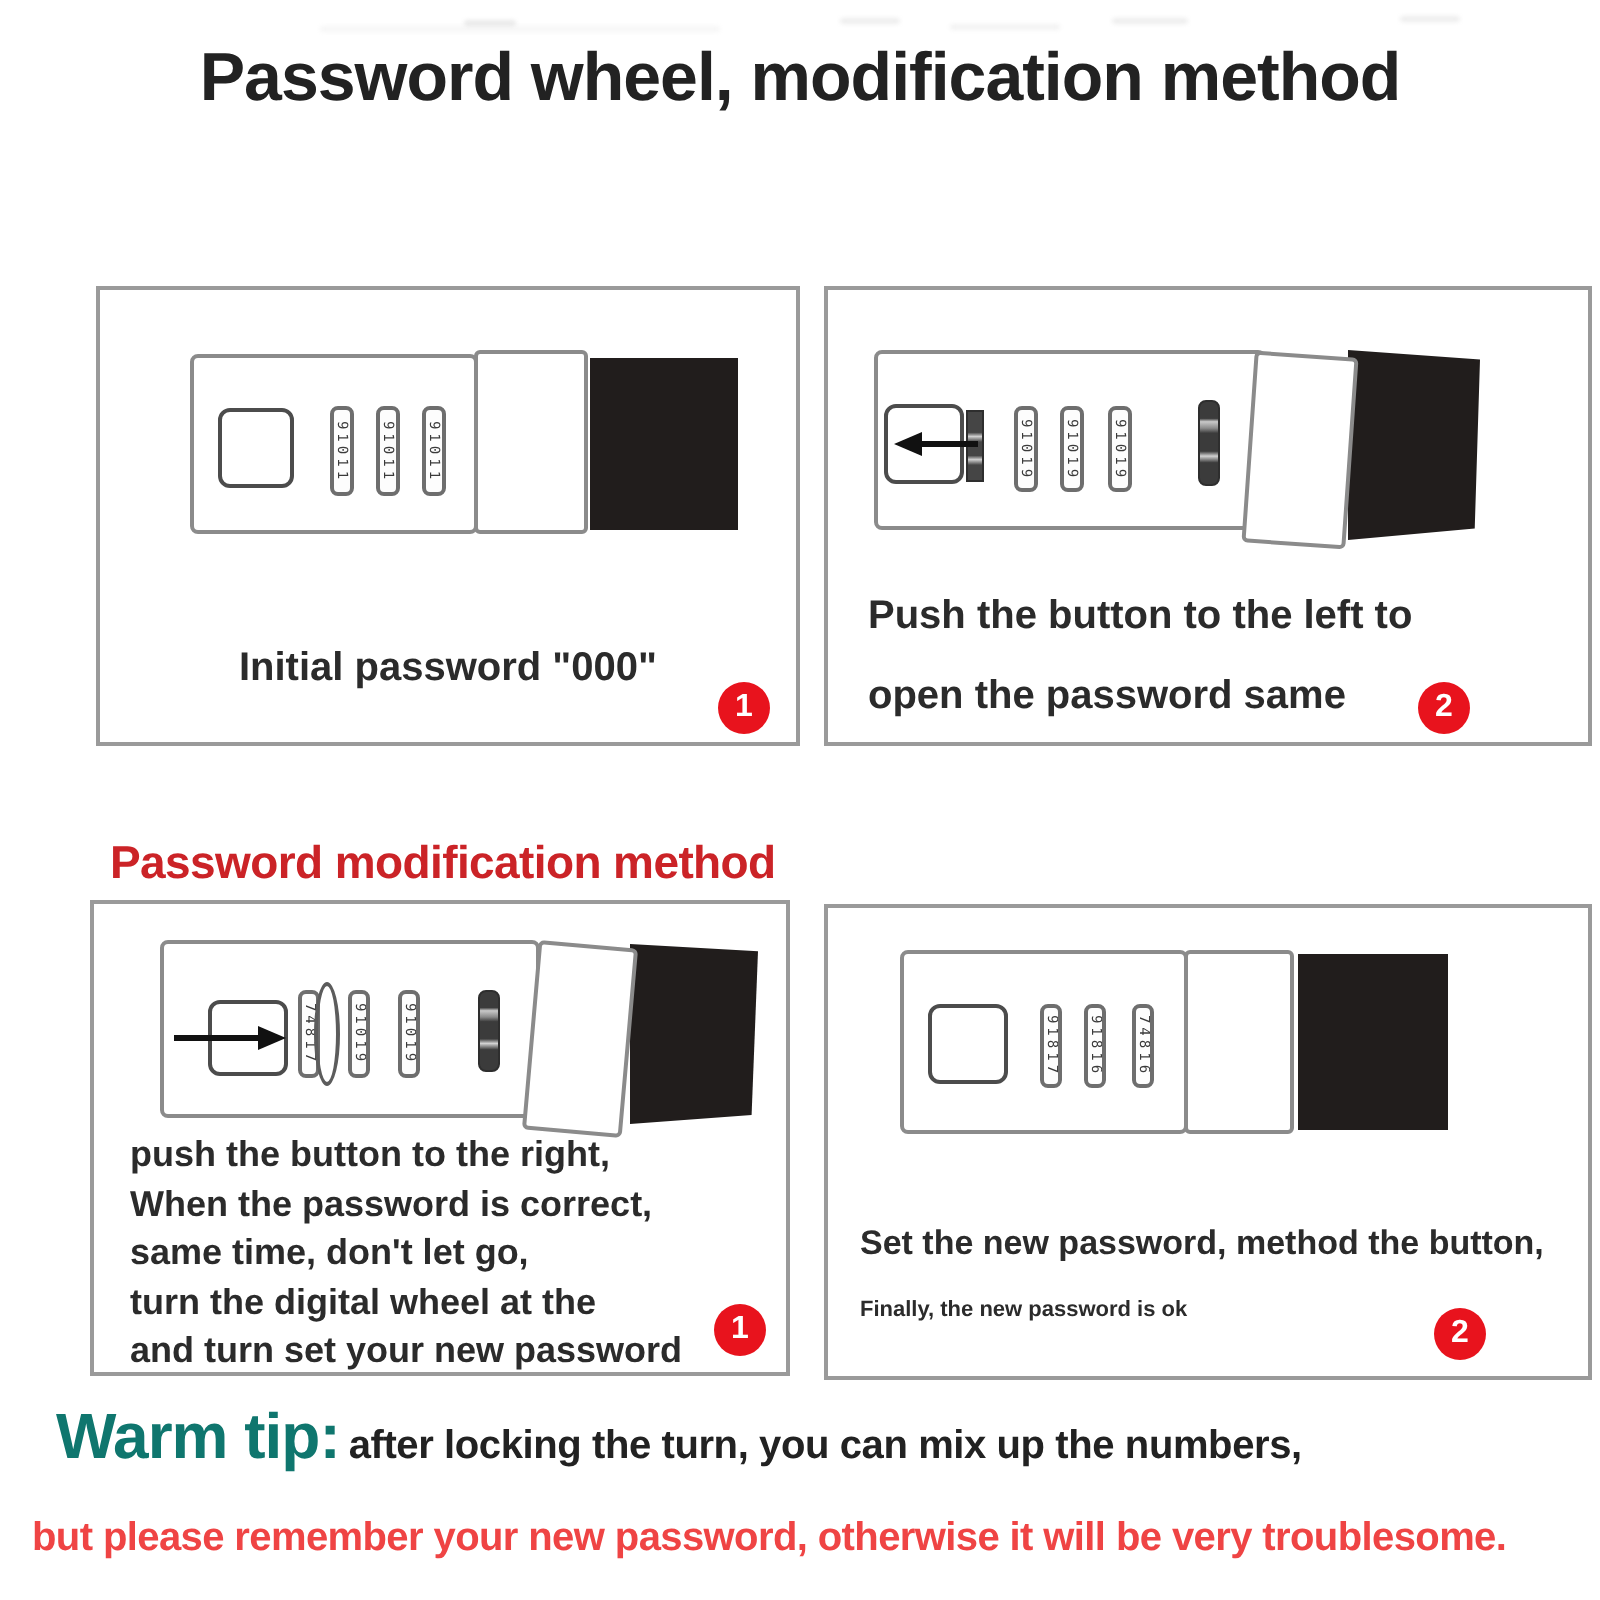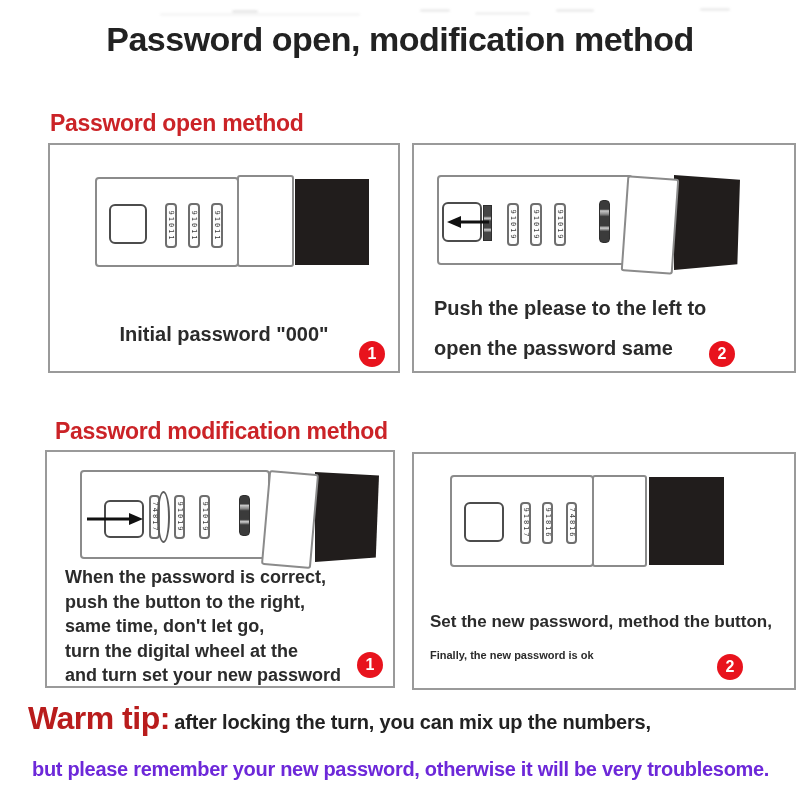--- a/index.html
+++ b/index.html
@@ -64,42 +64,41 @@
   .cap-block { position:absolute; font-weight:bold; color:#2b2b2b; }
   .cap-block div { white-space:nowrap; }
 
   .badge {
     position:absolute; width:26px; height:26px; border-radius:50%;
     background:#e8131d; color:#fff; font-size:16px; font-weight:bold;
     display:flex; align-items:center; justify-content:center; z-index:7;
   }
 
   .warmtip { position:absolute; left:28px; top:700px; white-space:nowrap; }
-  .warmtip .wt-label { font-size:32px; font-weight:bold; color:#b91c1c; letter-spacing:-0.5px; }
+  .warmtip .wt-label { font-size:32px; font-weight:bold; color:#0f766e; letter-spacing:-0.5px; }
   .warmtip .wt-text  { font-size:20px; font-weight:bold; color:#222; letter-spacing:-0.2px; }
   .warmtip-line2 {
-    position:absolute; left:32px; top:758px; font-size:20px; font-weight:bold;
-    color:#6d28d9; letter-spacing:-0.3px; white-space:nowrap;
+    position:absolute; left:16px; top:758px; font-size:20px; font-weight:bold;
+    color:#ef4444; letter-spacing:-0.3px; white-space:nowrap;
   }
 </style>
 </head>
 <body>
 
 <div class="page">
 
   <div class="smudge" style="left:160px;top:13px;width:200px;opacity:.12"></div>
   <div class="smudge" style="left:232px;top:10px;width:26px;opacity:.3"></div>
   <div class="smudge" style="left:420px;top:9px;width:30px;opacity:.25"></div>
   <div class="smudge" style="left:475px;top:12px;width:55px;opacity:.18"></div>
   <div class="smudge" style="left:556px;top:9px;width:38px;opacity:.25"></div>
   <div class="smudge" style="left:700px;top:8px;width:30px;opacity:.25"></div>
 
-  <div class="title">Password open, modification method</div>
-
-  <div class="sec-heading" style="left:50px;top:110px;">Password open method</div>
+  <div class="title">Password wheel, modification method</div>
+
 
   <div class="panel" style="left:48px;top:143px;width:352px;height:230px;">
     <div>
       <div class="lk-strap" style="left:245px;top:34px;width:74px;height:86px;"></div>
       <div class="lk-body" style="left:45px;top:32px;width:144px;height:90px;"></div>
       <div class="lk-tab" style="left:187px;top:30px;width:57px;height:92px;"></div>
       <div class="lk-btn" style="left:59px;top:59px;width:38px;height:40px;"></div>
       <div class="dial" style="left:115px;top:58px;height:45px;">
           <span>91011</span>
         </div>
@@ -129,21 +128,21 @@
           <span>91019</span>
         </div>
       <div class="dial" style="left:116px;top:58px;height:43px;">
           <span>91019</span>
         </div>
       <div class="dial" style="left:140px;top:58px;height:43px;">
           <span>91019</span>
         </div>
       <div class="dial dark" style="left:185px;top:55px;width:11px;height:43px;"></div>
     </div>
-    <div class="cap-line" style="left:20px;top:152px;font-size:20px;">Push the please to the left to</div>
+    <div class="cap-line" style="left:20px;top:152px;font-size:20px;">Push the button to the left to</div>
     <div class="cap-line" style="left:20px;top:192px;font-size:20px;">open the password same</div>
     <div class="badge" style="left:295px;top:196px;">2</div>
   </div>
 
   <div class="sec-heading" style="left:55px;top:418px;">Password modification method</div>
 
   <div class="panel" style="left:45px;top:450px;width:350px;height:238px;">
     <div>
       <div class="lk-strap" style="left:268px;top:20px;width:64px;height:90px;clip-path:polygon(0 0,100% 4%,95% 95%,0 100%);"></div>
       <div class="lk-body" style="left:33px;top:18px;width:190px;height:89px;"></div>
@@ -159,22 +158,22 @@
       <div class="spin-ellipse" style="left:110px;top:39px;width:13px;height:52px;"></div>
       <div class="dial" style="left:127px;top:43px;height:44px;width:11px;">
           <span>91019</span>
         </div>
       <div class="dial" style="left:152px;top:43px;height:44px;width:11px;">
           <span>91019</span>
         </div>
       <div class="dial dark" style="left:192px;top:43px;width:11px;height:41px;"></div>
     </div>
     <div class="cap-block" style="left:18px;top:113px;font-size:18px;line-height:24.5px;">
+      <div>push the button to the right,</div>
       <div>When the password is correct,</div>
-      <div>push the button to the right,</div>
       <div>same time, don't let go,</div>
       <div>turn the digital wheel at the</div>
       <div>and turn set your new password</div>
     </div>
     <div class="badge" style="left:310px;top:200px;">1</div>
   </div>
 
   <div class="panel" style="left:412px;top:452px;width:384px;height:238px;">
     <div>
       <div class="lk-strap" style="left:235px;top:23px;width:75px;height:88px;"></div>

